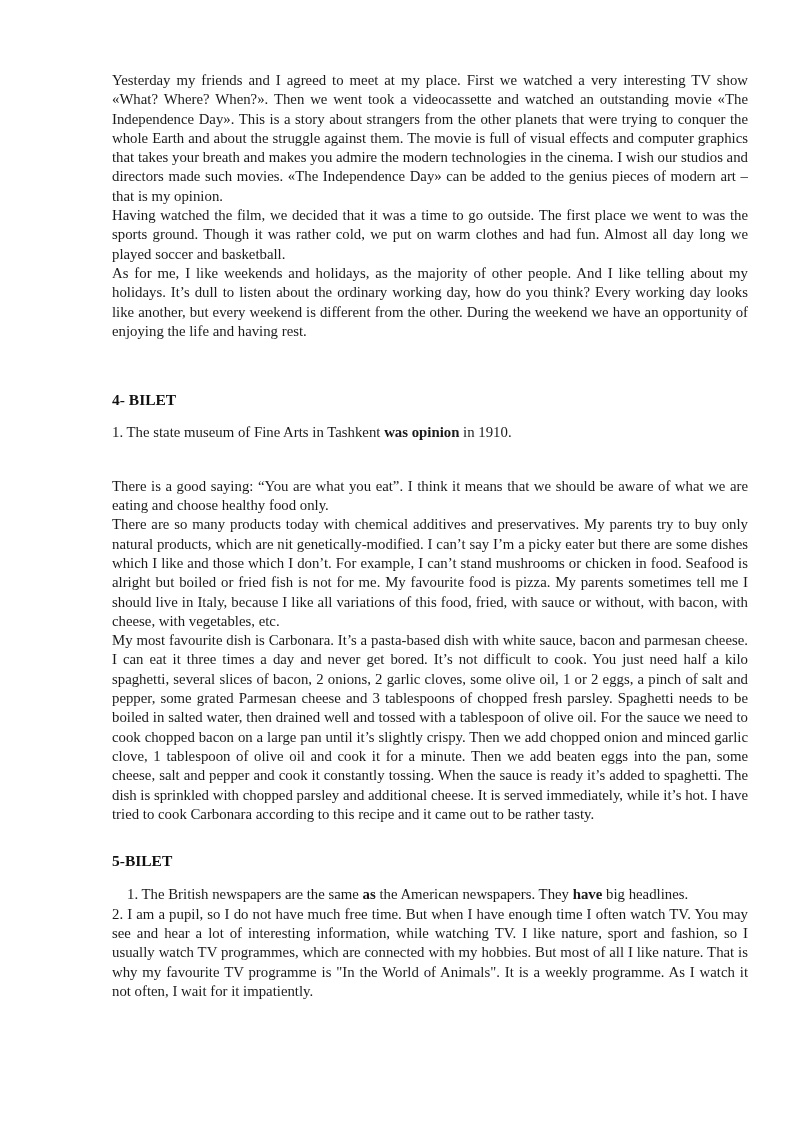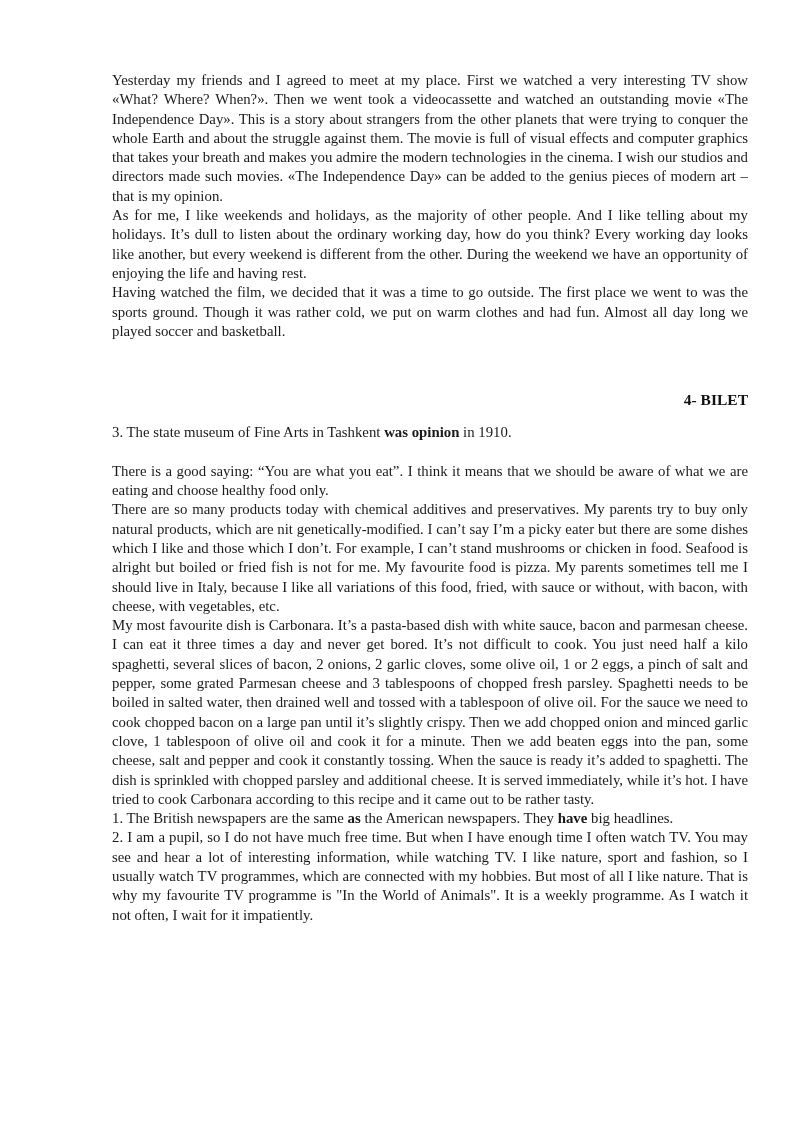--- a/index.html
+++ b/index.html
@@ -26,62 +26,64 @@
     font-size: 14.8px;
     line-height: 19.3px;
     text-align: justify;
     color: #1a1a1a;
   }
   .bilet-heading {
     margin: 0;
     font-size: 15.5px;
     font-weight: bold;
     line-height: 19.3px;
-    text-align: right;
+    text-align: left;
     color: #111111;
   }
   .heading-4 {
     margin-top: 49px;
     margin-bottom: 14px;
   }
   .heading-5 {
     margin-top: 27px;
     margin-bottom: 15px;
   }
   .p-gap {
-    margin-top: 19px;
+    margin-top: 34px;
   }
   .indented {
+    margin-left: 15px;
   }
   .para b {
     font-weight: bold;
   }
 </style>
 </head>
 <body>
 
 <div class="page">
 
   <p class="para">Yesterday my friends and I agreed to meet at my place. First we watched a very interesting TV show «What? Where? When?». Then we went took a videocassette and watched an outstanding movie «The Independence Day». This is a story about strangers from the other planets that were trying to conquer the whole Earth and about the struggle against them. The movie is full of visual effects and computer graphics that takes your breath and makes you admire the modern technologies in the cinema. I wish our studios and directors made such movies. «The Independence Day» can be added to the genius pieces of modern art – that is my opinion.</p>
 
+  <p class="para">Having watched the film, we decided that it was a time to go outside. The first place we went to was the sports ground. Though it was rather cold, we put on warm clothes and had fun. Almost all day long we played soccer and basketball.</p>
+
   <p class="para">As for me, I like weekends and holidays, as the majority of other people. And I like telling about my holidays. It’s dull to listen about the ordinary working day, how do you think? Every working day looks like another, but every weekend is different from the other. During the weekend we have an opportunity of enjoying the life and having rest.</p>
-
-  <p class="para">Having watched the film, we decided that it was a time to go outside. The first place we went to was the sports ground. Though it was rather cold, we put on warm clothes and had fun. Almost all day long we played soccer and basketball.</p>
 
   <h2 class="bilet-heading heading-4">4- BILET</h2>
 
   <div>
-    <p class="para"><span>3. The state museum of Fine Arts in Tashkent </span><b>was opinion</b><span> in 1910.</span></p>
+    <p class="para"><span>1. The state museum of Fine Arts in Tashkent </span><b>was opinion</b><span> in 1910.</span></p>
   </div>
 
   <p class="para p-gap">There is a good saying: “You are what you eat”. I think it means that we should be aware of what we are eating and choose healthy food only.</p>
 
   <p class="para">There are so many products today with chemical additives and preservatives. My parents try to buy only natural products, which are nit genetically-modified. I can’t say I’m a picky eater but there are some dishes which I like and those which I don’t. For example, I can’t stand mushrooms or chicken in food. Seafood is alright but boiled or fried fish is not for me. My favourite food is pizza. My parents sometimes tell me I should live in Italy, because I like all variations of this food, fried, with sauce or without, with bacon, with cheese, with vegetables, etc.</p>
 
   <p class="para">My most favourite dish is Carbonara. It’s a pasta-based dish with white sauce, bacon and parmesan cheese. I can eat it three times a day and never get bored. It’s not difficult to cook. You just need half a kilo spaghetti, several slices of bacon, 2 onions, 2 garlic cloves, some olive oil, 1 or 2 eggs, a pinch of salt and pepper, some grated Parmesan cheese and 3 tablespoons of chopped fresh parsley. Spaghetti needs to be boiled in salted water, then drained well and tossed with a tablespoon of olive oil. For the sauce we need to cook chopped bacon on a large pan until it’s slightly crispy. Then we add chopped onion and minced garlic clove, 1 tablespoon of olive oil and cook it for a minute. Then we add beaten eggs into the pan, some cheese, salt and pepper and cook it constantly tossing. When the sauce is ready it’s added to spaghetti. The dish is sprinkled with chopped parsley and additional cheese. It is served immediately, while it’s hot. I have tried to cook Carbonara according to this recipe and it came out to be rather tasty.</p>
 
+  <h2 class="bilet-heading heading-5">5-BILET</h2>
 
   <div>
     <p class="para indented"><span>1. The British newspapers are the same </span><b>as</b><span> the American newspapers. They </span><b>have</b><span> big headlines.</span></p>
     <p class="para">2. I am a pupil, so I do not have much free time. But when I have enough time I often watch TV. You may see and hear a lot of interesting information, while watching TV. I like nature, sport and fashion, so I usually watch TV programmes, which are connected with my hobbies. But most of all I like nature. That is why my favourite TV programme is "In the World of Animals". It is a weekly programme. As I watch it not often, I wait for it impatiently.</p>
   </div>
 
 </div>
 
 </body></html>

